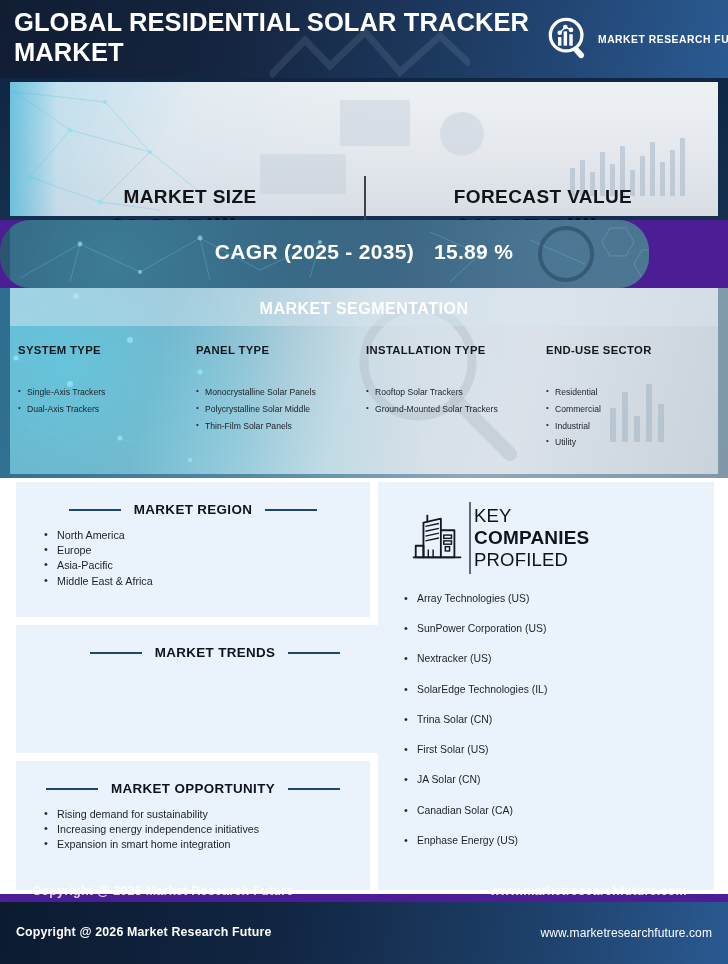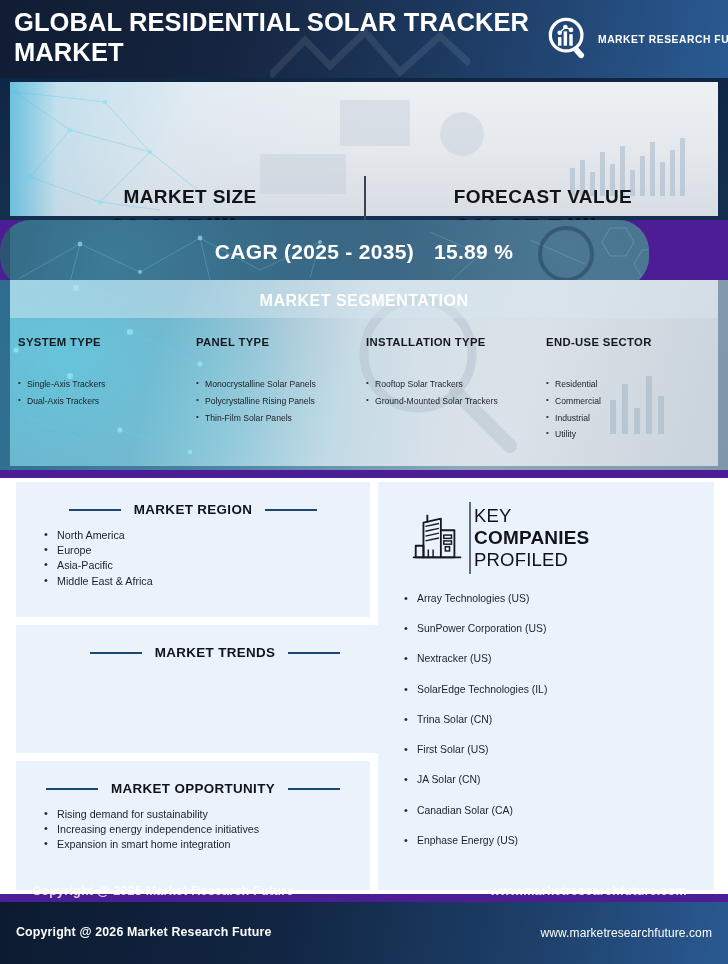--- a/index.html
+++ b/index.html
@@ -140,21 +140,21 @@
     font-size: 21px;
     font-weight: bold;
     letter-spacing: .3px;
     z-index: 3;
   }
   .cagr-text .cagr-val { margin-left: 20px; }
 
   
   .seg {
     position: absolute;
-    left: 0; top: 280px;
+    left: 0; top: 288px;
     width: 728px; height: 190px;
     background: linear-gradient(100deg, #2d6d8e 0%, #4e86a4 34%, #8fa9ba 66%, #7f97a8 100%);
     overflow: hidden;
   }
   .seg-photo {
     position: absolute;
     left: 10px; top: 0;
     width: 708px; height: 186px;
     background:
       radial-gradient(circle at 8% 40%, rgba(92,214,236,.55), transparent 34%),
@@ -475,21 +475,21 @@
         <h3>SYSTEM TYPE</h3>
         <ul>
           <li>Single-Axis Trackers</li>
           <li>Dual-Axis Trackers</li>
         </ul>
       </div>
       <div class="seg-col seg-col-2">
         <h3>PANEL TYPE</h3>
         <ul>
           <li>Monocrystalline Solar Panels</li>
-          <li>Polycrystalline Rising Panels</li>
+          <li>Polycrystalline Solar Middle</li>
           <li>Thin-Film Solar Panels</li>
         </ul>
       </div>
       <div class="seg-col seg-col-3">
         <h3>INSTALLATION TYPE</h3>
         <ul>
           <li>Rooftop Solar Trackers</li>
           <li>Ground-Mounted Solar Trackers</li>
         </ul>
       </div>

